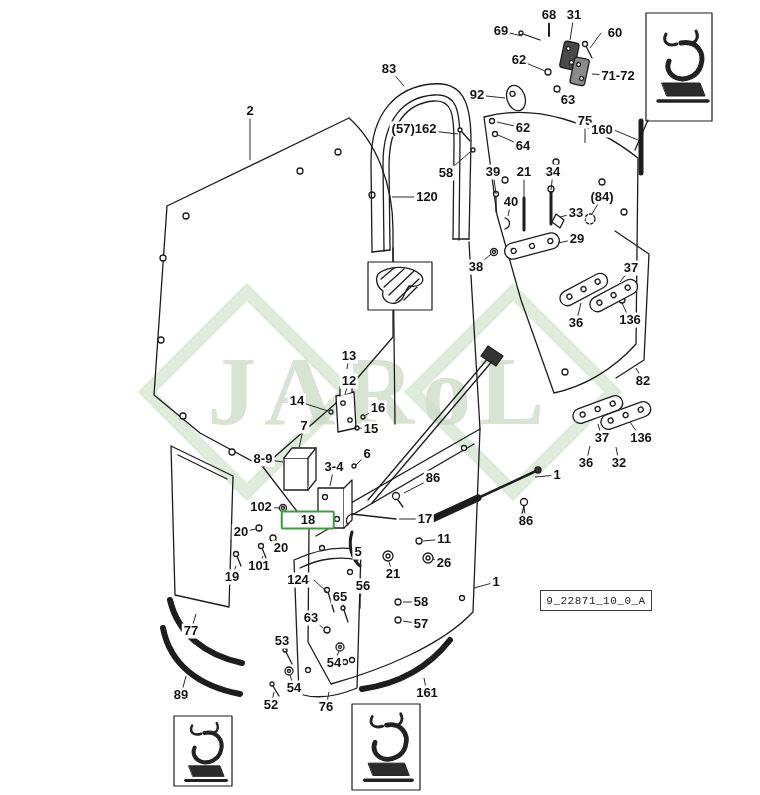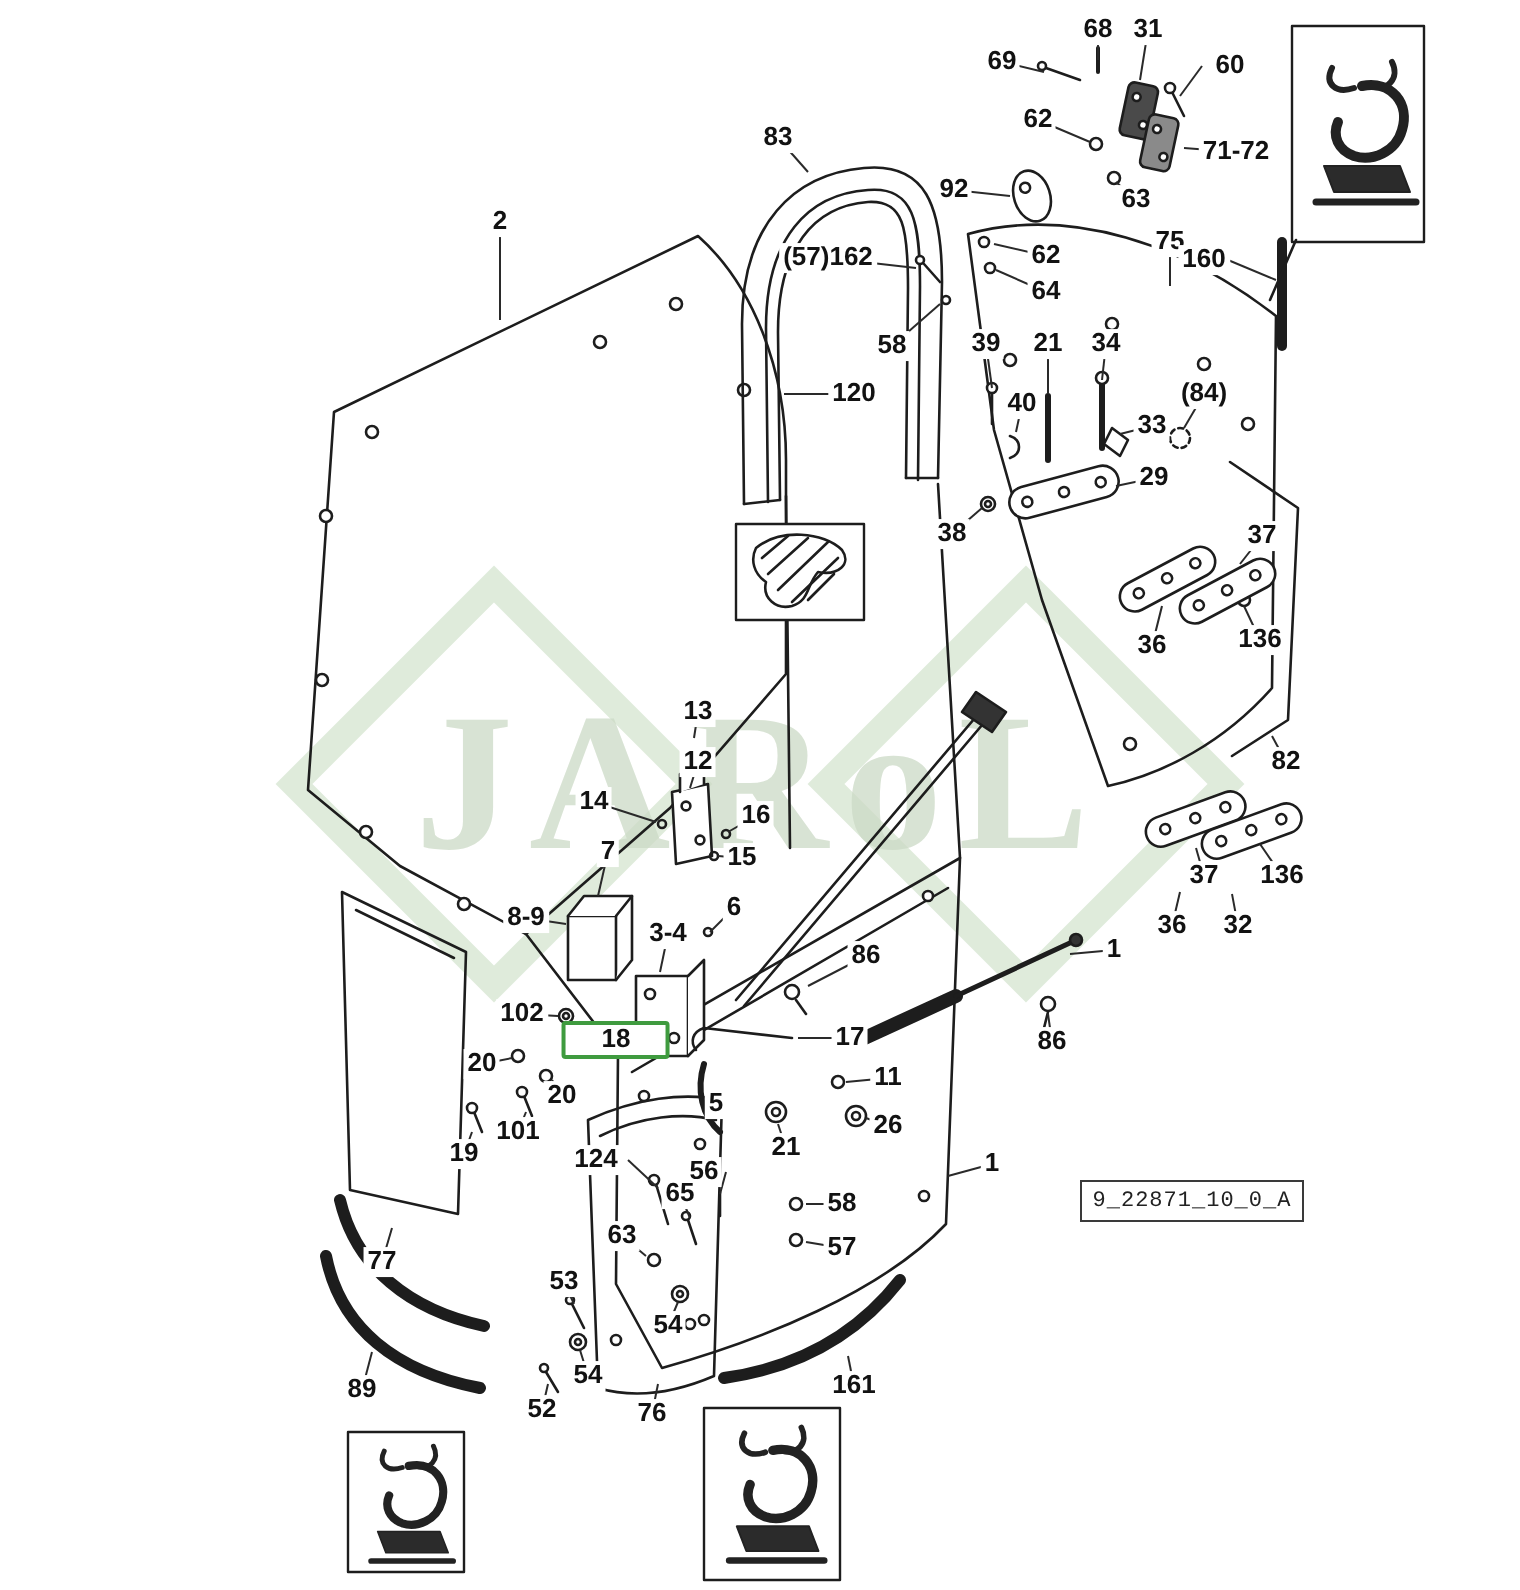--- a/index.html
+++ b/index.html
@@ -408,21 +408,21 @@
       <div class="part-label" style="left: 241px; top: 532px;">20</div>
       <div class="part-label" style="left: 281px; top: 548px;">20</div>
       <div class="part-label" style="left: 358px; top: 552px;">5</div>
       <div class="part-label" style="left: 444px; top: 539px;">11</div>
       <div class="part-label" style="left: 232px; top: 577px;">19</div>
       <div class="part-label" style="left: 259px; top: 566px;">101</div>
       <div class="part-label" style="left: 393px; top: 574px;">21</div>
       <div class="part-label" style="left: 444px; top: 563px;">26</div>
       <div class="part-label" style="left: 496px; top: 582px;">1</div>
       <div class="part-label" style="left: 298px; top: 580px;">124</div>
-      <div class="part-label" style="left: 352px; top: 586px; text-align: right;">56</div>
+      <div class="part-label" style="left: 363px; top: 586px; text-align: right;">56</div>
       <div class="part-label" style="left: 340px; top: 597px;">65</div>
       <div class="part-label" style="left: 421px; top: 602px;">58</div>
       <div class="part-label" style="left: 311px; top: 618px;">63</div>
       <div class="part-label" style="left: 421px; top: 624px;">57</div>
       <div class="part-label" style="left: 191px; top: 631px;">77</div>
       <div class="part-label" style="left: 282px; top: 641px;">53</div>
       <div class="part-label" style="left: 334px; top: 663px;">54</div>
       <div class="part-label" style="left: 294px; top: 688px;">54</div>
       <div class="part-label" style="left: 181px; top: 695px;">89</div>
       <div class="part-label" style="left: 271px; top: 705px;">52</div>

